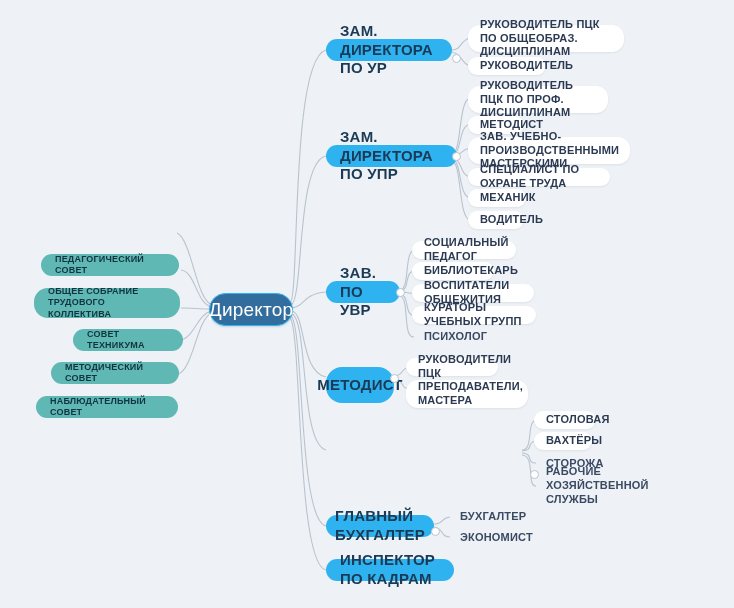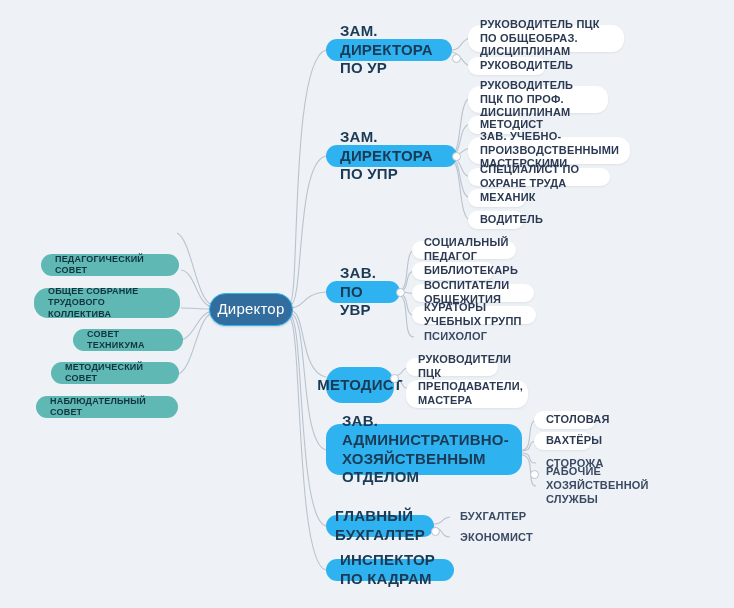--- a/index.html
+++ b/index.html
@@ -33,21 +33,21 @@
     display: flex;
     align-items: center;
     border-radius: 999px;
     white-space: pre-line;
     letter-spacing: 0.2px;
     line-height: 1.25;
   }
   .node.root {
     background: #336d9e;
     color: #ffffff;
-    font-size: 15px;
+    font-size: 19px;
     padding: 0 6px;
     justify-content: center;
     border: 1.5px solid #29b6f6;
     border-radius: 22px;
     box-shadow: 0 1px 2px rgba(40,70,100,.18);
   }
   .node.level1 {
     background: #2eb3f0;
     color: #1b3a55;
     font-size: 15px;
@@ -235,25 +235,20 @@
     <span>МЕТОДИСТ</span>
   </div>
   <div class="toggle" style="left:390px; top:374px;"></div>
   <div class="node leaf" style="left:406px; top:358px; width:92px; height:18px;">
     <span>РУКОВОДИТЕЛИ ПЦК</span>
   </div>
   <div class="node leaf" style="left:406px; top:380px; width:122px; height:28px;">
     <span>ПРЕПОДАВАТЕЛИ, МАСТЕРА</span>
   </div>
 
-  <div class="node level1 multiline" style="left:326px; top:424px; width:196px; height:51px;">
-    <span>ЗАВ.
-АДМИНИСТРАТИВНО-ХОЗЯЙСТВЕННЫМ
-ОТДЕЛОМ</span>
-  </div>
   <div class="toggle" style="left:530px; top:470px;"></div>
   <div class="node leaf" style="left:534px; top:411px; width:62px; height:18px;">
     <span>СТОЛОВАЯ</span>
   </div>
   <div class="node leaf" style="left:534px; top:432px; width:58px; height:18px;">
     <span>ВАХТЁРЫ</span>
   </div>
   <div class="node leaf faded" style="left:534px; top:455px; width:58px; height:18px;">
     <span>СТОРОЖА</span>
   </div>

